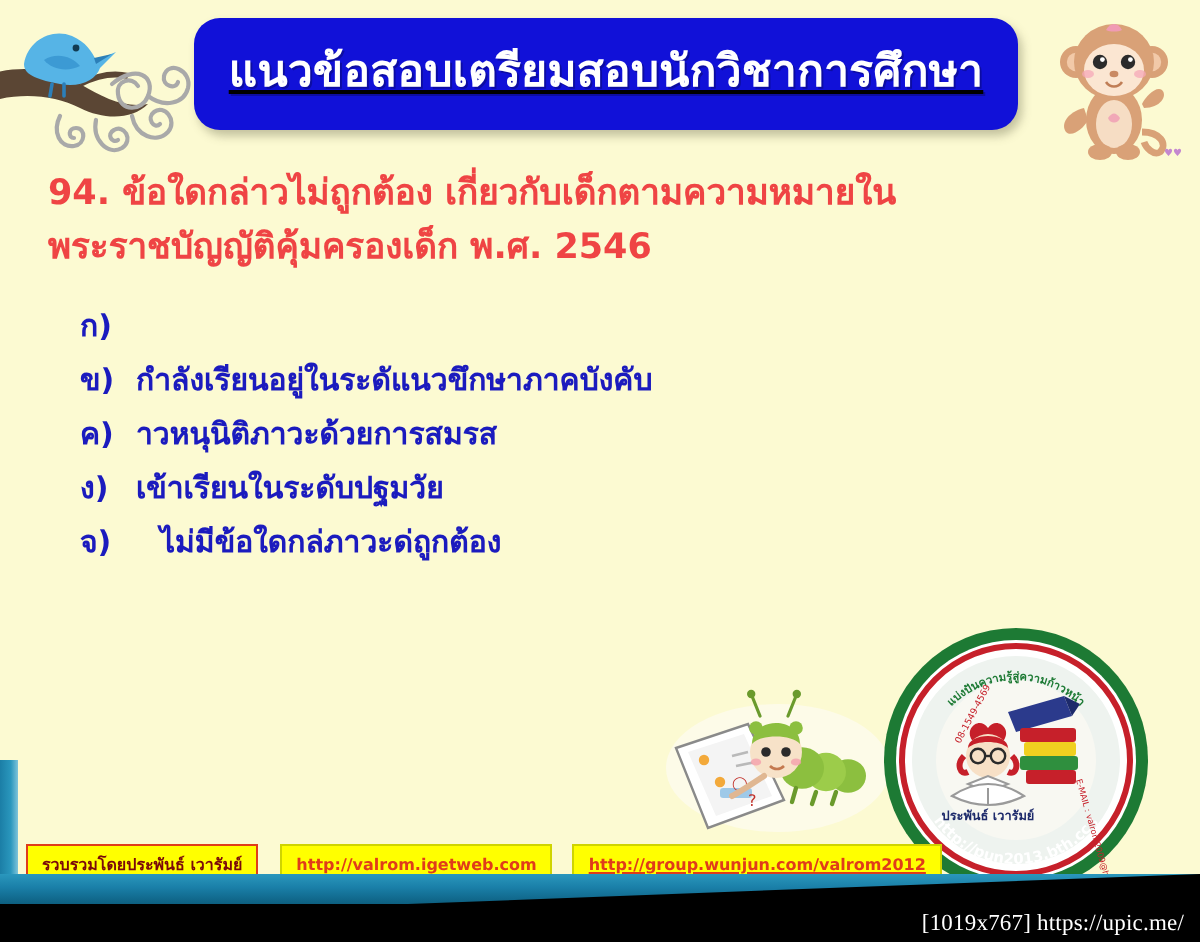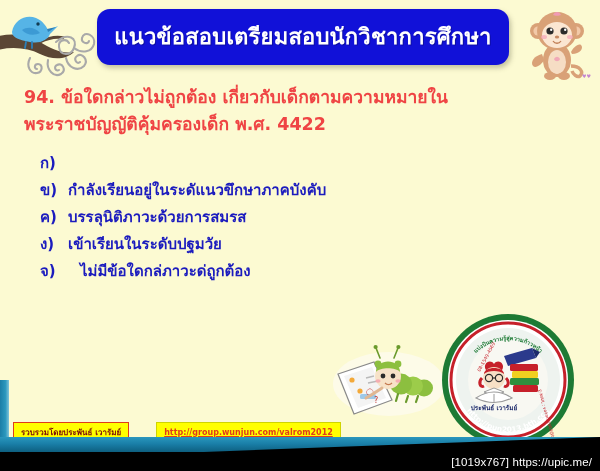--- a/index.html
+++ b/index.html
@@ -42,20 +42,21 @@
   .title-banner {
     position: absolute;
     left: 97px; top: 9px;
     width: 412px; height: 56px;
     background: #1111d8;
     border-radius: 13px;
     box-shadow: 2px 3px 5px rgba(90,90,60,.35);
     display: flex;
     align-items: center;
     justify-content: center;
+    text-decoration: underline;
   }
   .title-text {
     color: #ffffff;
     font-size: 22px;
     font-weight: bold;
     letter-spacing: .2px;
     line-height: 1;
     white-space: nowrap;
     text-shadow: 1px 1px 0 rgba(0,0,0,.25);
   }
@@ -140,21 +141,21 @@
     width: 9px; height: 72px;
     background: linear-gradient(90deg, #1b7ea6 0%, #2a97bd 60%, #7fc4da 100%);
   }
 
   
   .footer-boxes {
     position: absolute;
     left: 13px; top: 422px;
     display: flex;
     align-items: stretch;
-    gap: 16px;
+    gap: 0;
   }
   .fbox {
     height: 20px;
     background: #ffff00;
     display: flex;
     align-items: center;
     justify-content: center;
     padding: 0 7px;
     font-size: 8px;
     font-weight: bold;
@@ -184,21 +185,21 @@
     background: #000000;
   }
   .watermark {
     position: absolute;
     right: 8px; top: 452px;
     height: 19px;
     display: flex;
     align-items: center;
     color: #ffffff;
     font-size: 11.5px;
-    font-family: Liberation Sans, sans-serif;
+    font-family: Liberation Serif, serif;
     letter-spacing: .1px;
     white-space: nowrap;
   }
 </style>
 </head>
 <body>
 
 <div id="slide">
 
   <div class="canvas">
@@ -248,34 +249,34 @@
       <ellipse cx="24" cy="33" rx="3" ry="2" fill="#f6a8b8" opacity=".75"></ellipse>
       <ellipse cx="50" cy="33" rx="3" ry="2" fill="#f6a8b8" opacity=".75"></ellipse>
       <ellipse cx="37" cy="33" rx="2.2" ry="1.6" fill="#c98a63"></ellipse>
       <path d="M33 37 C 35 40, 39 40, 41 37" stroke="#c07e56" stroke-width="1.3" fill="none"></path>
       <path d="M34 55 C 36 52, 38 52, 40 55 C 39 58, 35 58, 34 55 Z" fill="#f09bb4" opacity=".8"></path>
       <text x="62" y="74" font-size="5" fill="#c487cf">♥♥</text>
     </svg>
 
     <div class="question">
       <span class="qline">94. ข้อใดกล่าวไม่ถูกต้อง เกี่ยวกับเด็กตามความหมายใน</span>
-      <span class="qline">พระราชบัญญัติคุ้มครองเด็ก พ.ศ. 4422</span>
+      <span class="qline">พระราชบัญญัติคุ้มครองเด็ก พ.ศ. 2546</span>
     </div>
 
     <div class="choices">
       <div class="choice">
         <span class="ch-key">ก)</span>
       </div>
       <div class="choice">
         <span class="ch-key">ข)</span>
         <span class="ch-text">กำลังเรียนอยู่ในระดัแนวขึกษาภาคบังคับ</span>
       </div>
       <div class="choice">
         <span class="ch-key">ค)</span>
-        <span class="ch-text">บรรลุนิติภาวะด้วยการสมรส</span>
+        <span class="ch-text">าวหนุนิติภาวะด้วยการสมรส</span>
       </div>
       <div class="choice">
         <span class="ch-key">ง)</span>
         <span class="ch-text">เข้าเรียนในระดับปฐมวัย</span>
       </div>
       <div class="choice indent">
         <span class="ch-key">จ)</span>
         <span class="ch-text">ไม่มีข้อใดกล่ภาวะด่ถูกต้อง</span>
       </div>
     </div>
@@ -357,20 +358,23 @@
       <text x="40" y="60" font-size="4.6" fill="#c6202a" transform="rotate(-62 40 60)" font-family="'DejaVu Sans',sans-serif">08-1549-4569</text>
       <text x="98" y="78" font-size="4.2" fill="#c6202a" transform="rotate(74 98 78)" font-family="'DejaVu Sans',sans-serif">E-MAIL : valrom2009@hotmail.com</text>
     </svg>
 
     <div class="left-bar"></div>
 
     <div class="footer-boxes">
       <div class="fbox fbox-1">
         <span>รวบรวมโดยประพันธ์ เวารัมย์</span>
       </div>
+      <div class="fbox fbox-2">
+        <span>http://valrom.igetweb.com</span>
+      </div>
       <div class="fbox fbox-3">
         <span>http://group.wunjun.com/valrom2012</span>
       </div>
     </div>
 
   </div>
 
   <div class="bottom-bar"></div>
   <div class="bottom-bar-wedge"></div>
 

